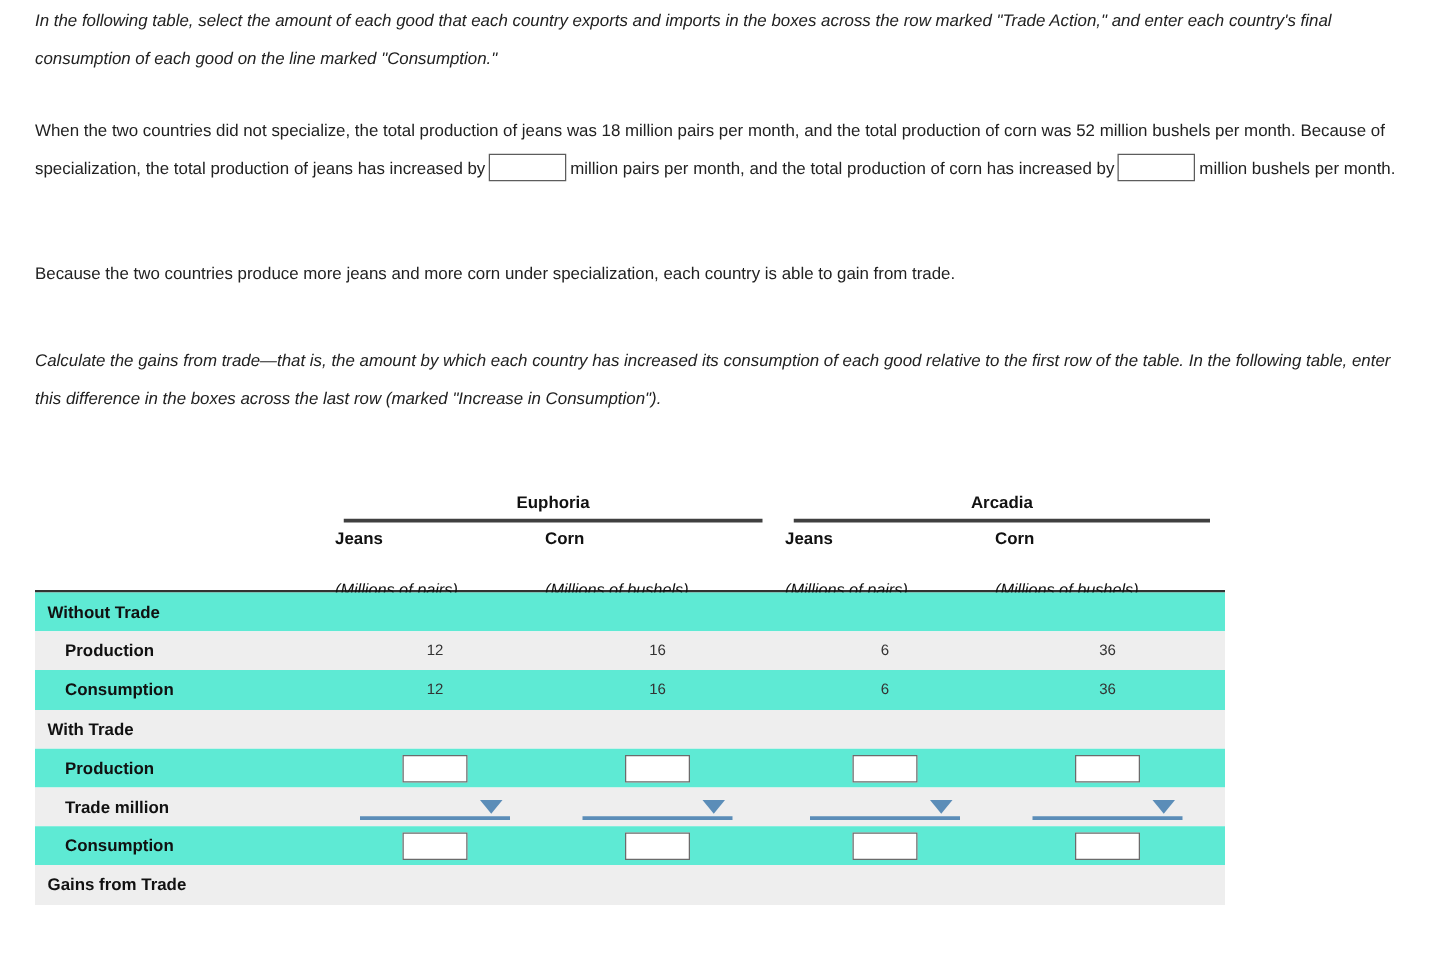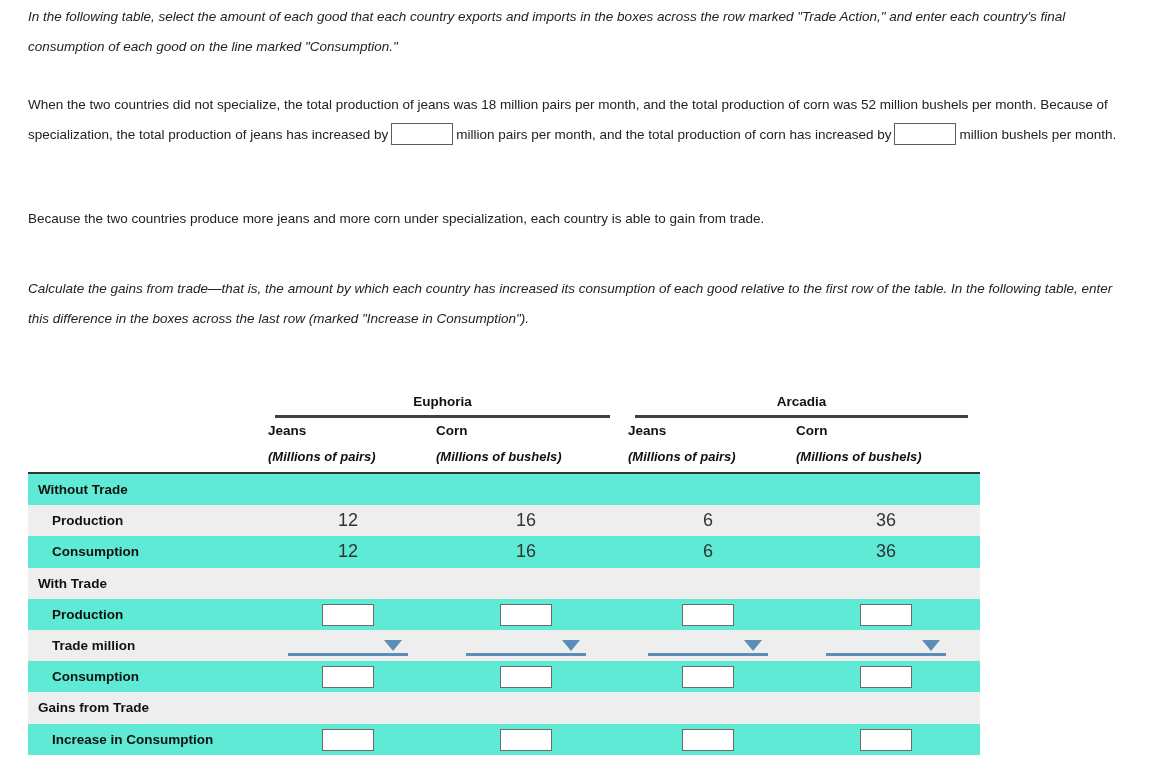--- a/index.html
+++ b/index.html
@@ -83,24 +83,25 @@
     line-height: 26px;
   }
   .col-head .good {
     display: block;
     font-weight: bold;
     font-size: 13.5px;
     color: #111111;
   }
   .col-head .unit {
     display: block;
-    font-weight: bold;
+    font-weight: normal;
     font-style: italic;
     font-size: 13px;
     color: #111111;
+    margin-top: 15px;
   }
   .c0 { left: 240px; width: 160px; }
   .c1 { left: 408px; width: 180px; }
   .c2 { left: 600px; width: 160px; }
   .c3 { left: 768px; width: 180px; }
 
   .thick-rule {
     height: 0;
     border-top: 2px solid #333333;
     width: 952px;
@@ -126,21 +127,21 @@
     white-space: nowrap;
   }
   .row-label.indent { left: 24px; }
 
   .cell {
     position: absolute;
     top: 0;
     height: 32px;
     line-height: 31.2px;
     text-align: center;
-    font-size: 18px;
+    font-size: 12px;
     color: #333333;
   }
   .cell.v0 { left: 240px; width: 160px; }
   .cell.v1 { left: 408px; width: 180px; }
   .cell.v2 { left: 600px; width: 160px; }
   .cell.v3 { left: 768px; width: 180px; }
 
   .cellbox {
     position: absolute;
     top: 5px;
@@ -330,29 +331,14 @@
         <div class="cellbox b2">
           <input type="text" class="numbox" value="" style="">
         </div>
         <div class="cellbox b3">
           <input type="text" class="numbox" value="" style="">
         </div>
       </div>
       <div class="row alt">
         <div class="row-label">Gains from Trade</div>
       </div>
-      <div class="row">
-        <div class="row-label indent">Increase in Consumption</div>
-        <div class="cellbox b0">
-          <input type="text" class="numbox" value="" style="">
-        </div>
-        <div class="cellbox b1">
-          <input type="text" class="numbox" value="" style="">
-        </div>
-        <div class="cellbox b2">
-          <input type="text" class="numbox" value="" style="">
-        </div>
-        <div class="cellbox b3">
-          <input type="text" class="numbox" value="" style="">
-        </div>
-      </div>
     </div>
 </div>
 
 </body></html>

